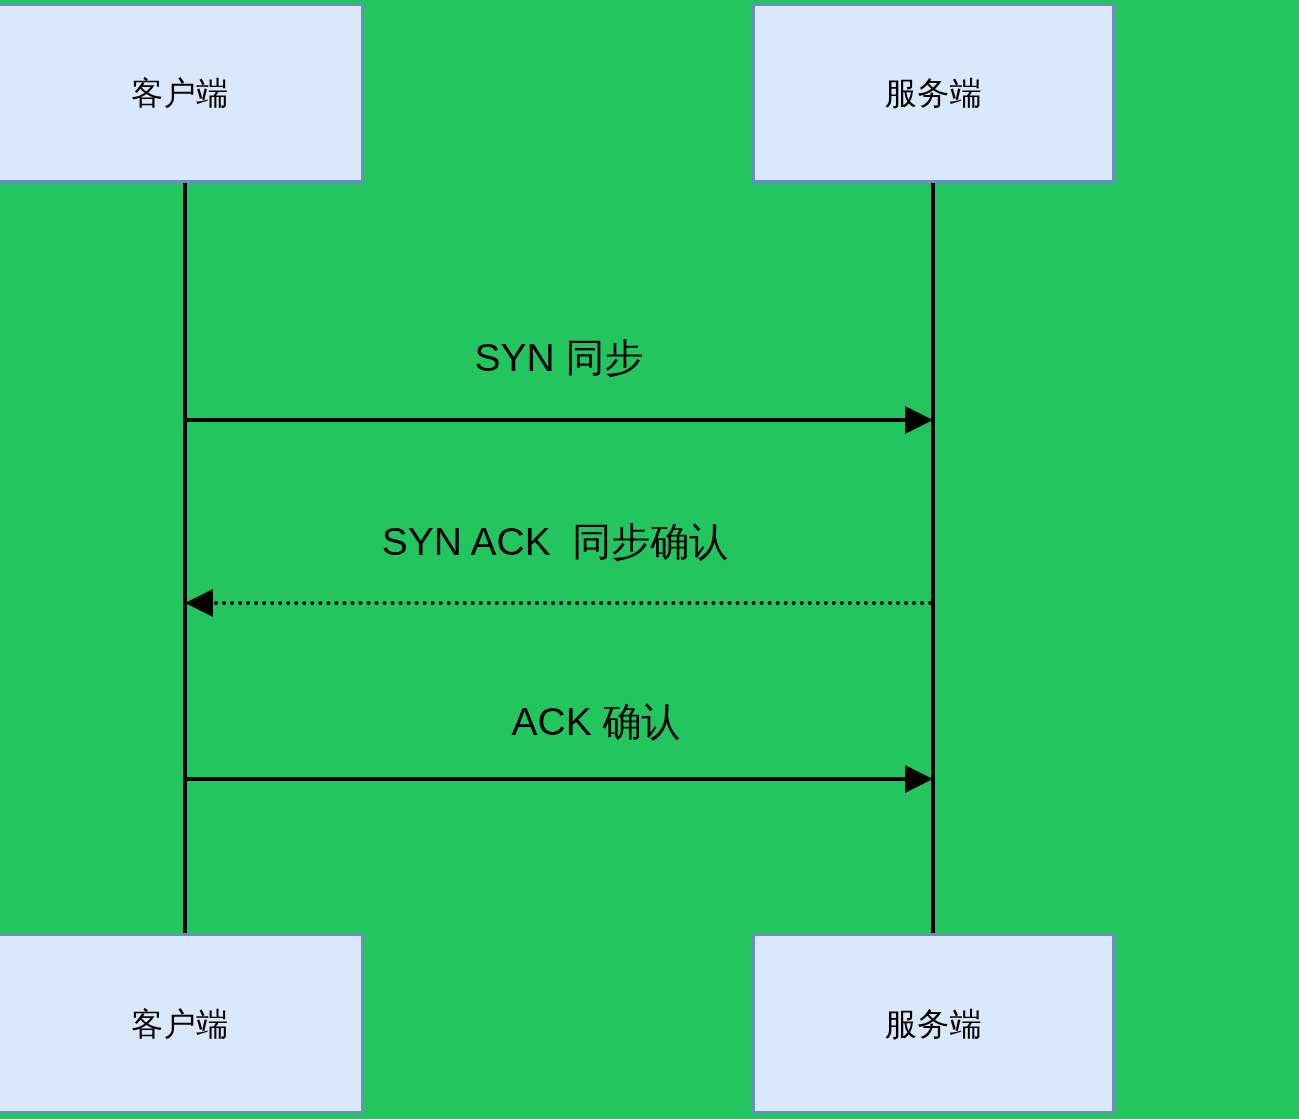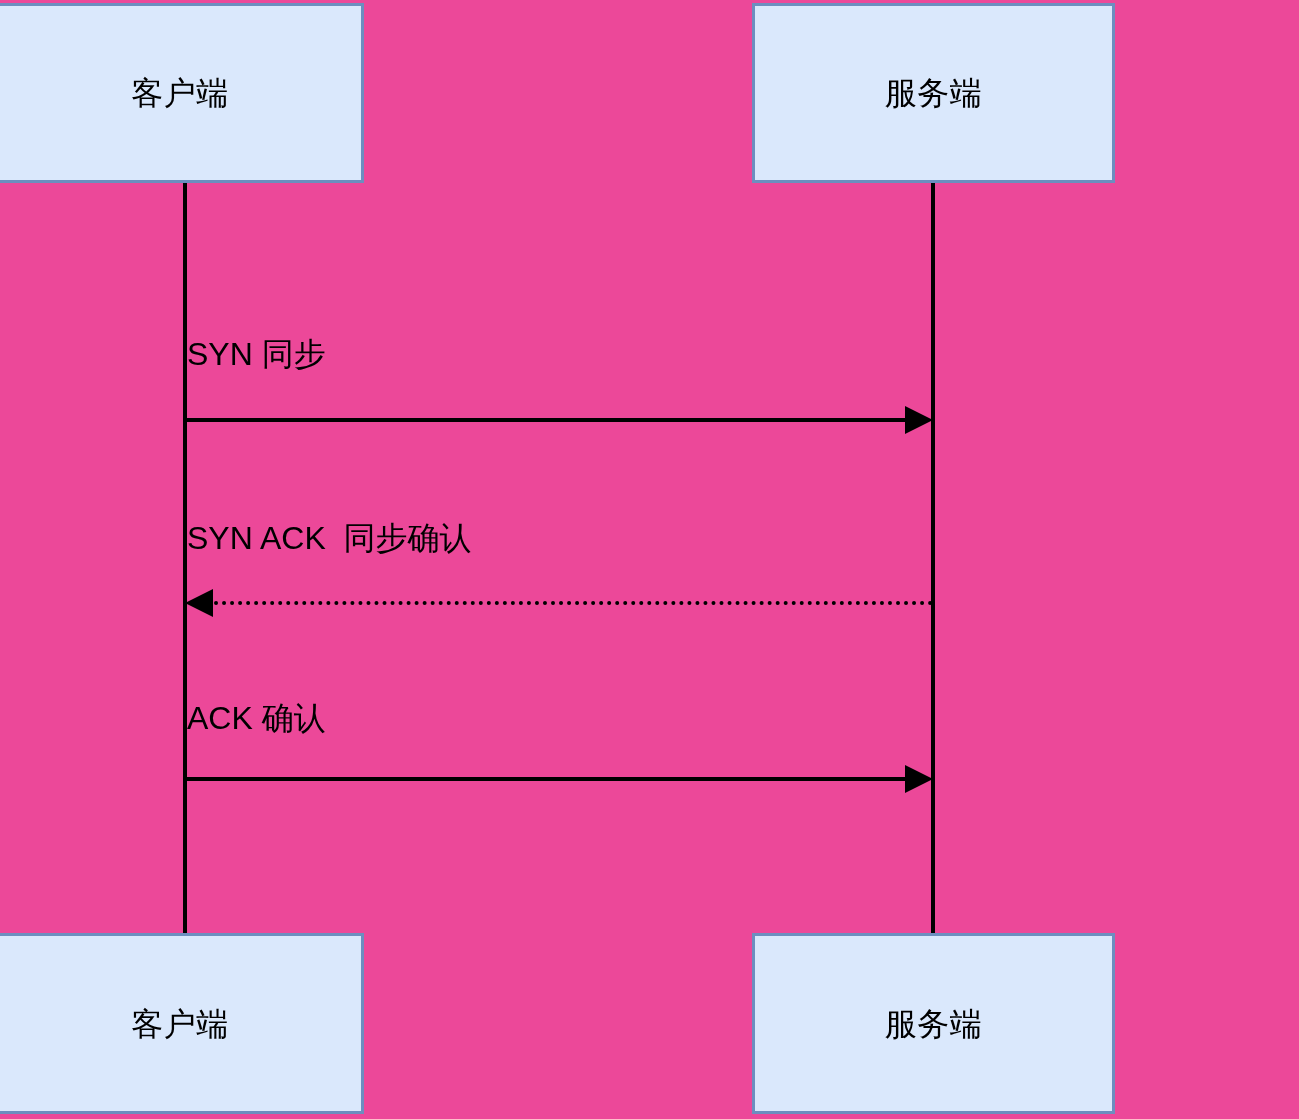--- a/index.html
+++ b/index.html
@@ -7,21 +7,21 @@
     padding: 0;
     background: #ffffff;
   }
   body {
     font-family: "Liberation Sans", "DejaVu Sans", sans-serif;
   }
   #diagram-canvas {
     position: relative;
     width: 1299px;
     height: 1119px;
-    background: #ec4899;
+    background: #22c55e;
     overflow: hidden;
   }
   .lifeline {
     position: absolute;
     background: #000000;
     width: 4px;
   }
   .participant-box {
     position: absolute;
     box-sizing: border-box;
@@ -36,25 +36,25 @@
     line-height: 1;
     color: #000000;
     letter-spacing: 0.5px;
     white-space: nowrap;
   }
   .message-group {
     position: absolute;
   }
   .message-label {
     position: absolute;
-    font-size: 32px;
+    font-size: 39px;
     line-height: 1;
     color: #000000;
     white-space: pre;
-    text-align: left;
+    text-align: center;
   }
   .msg-line {
     position: absolute;
     height: 0;
     border-top: 4px solid #000000;
   }
   .msg-line.dotted {
     border-top: 4px dotted #000000;
   }
   .arrowhead {

